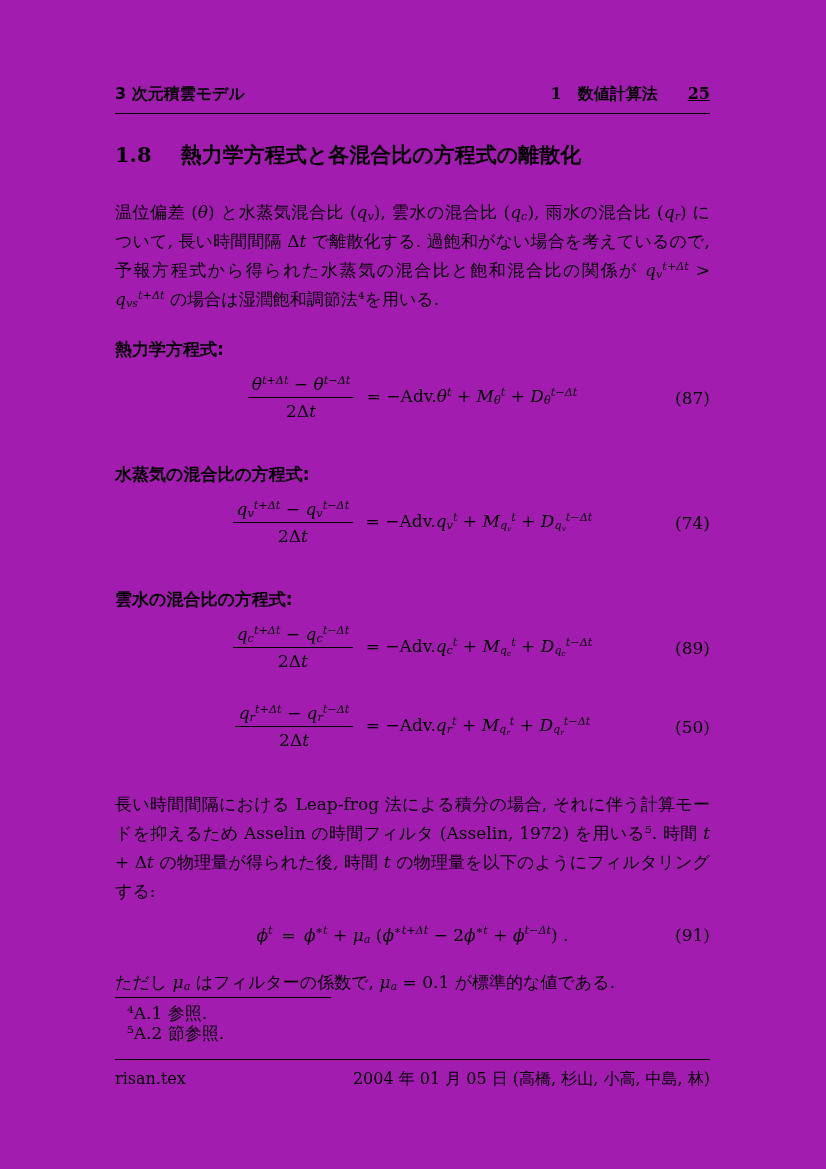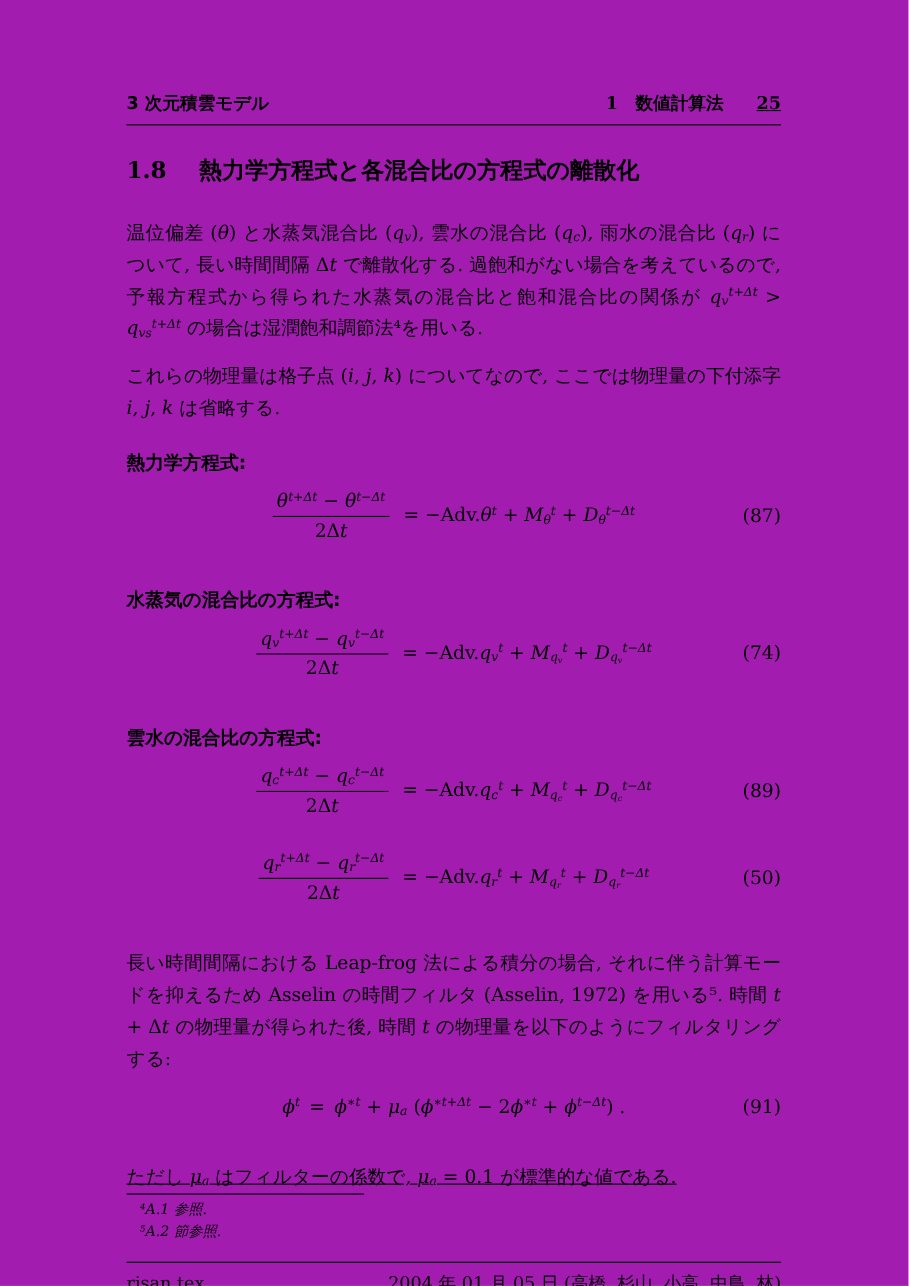--- a/index.html
+++ b/index.html
@@ -29,21 +29,21 @@
     margin:28px 0 0 0;
     font-family:"DejaVu Sans","Liberation Sans",sans-serif;
     font-weight:bold;font-size:21px;line-height:26px;
   }
   .sec-no{margin-right:22px;font-family:"DejaVu Serif",serif;}
   
   p{margin:0;text-align:justify;}
   .p1{margin-top:30px;}
   .p2{margin-top:14px;}
   .p3{margin-top:22px;}
-  .p4{margin-top:16px;text-decoration:underline;}
+  .p4{margin-top:0;}
   
   i{font-family:"DejaVu Serif","Liberation Serif",serif;font-style:italic;}
   sub,sup{
     font-size:0.66em;line-height:0;position:relative;vertical-align:baseline;
     font-style:italic;font-family:"DejaVu Serif","Liberation Serif",serif;
   }
   sup{top:-0.55em;}
   sub{bottom:-0.22em;}
   
   .eq-heading{
@@ -58,21 +58,21 @@
   }
   .eq-body{white-space:nowrap;}
   .frac{
     display:inline-flex;flex-direction:column;align-items:center;
     vertical-align:middle;margin-right:7px;line-height:24px;
   }
   .frac .num{padding:0 4px 1px 4px;border-bottom:1px solid #000;}
   .frac .den{padding-top:1px;}
   .eq-no{position:absolute;right:0;top:50%;transform:translateY(-50%);}
   
-  .footnotes{margin-top:auto;font-size:13px;line-height:20px;font-style:italic;}
+  .footnotes{margin-top:auto;font-size:17px;line-height:20px;}
   .fn-rule{width:216px;border:none;border-top:1px solid #000;margin:0 0 5px 0;}
   .footnote{margin:0;text-indent:12px;text-align:left;}
   
   .ftr{
     margin-top:16px;border-top:1.5px solid #000;padding-top:8px;
     display:flex;justify-content:space-between;
     font-size:16px;line-height:22px;
   }
 </style>
 </head>
@@ -88,21 +88,20 @@
       <span class="hdr-page">25</span>
     </span>
   </div>
 
   <h2 class="sec-title">
     <span class="sec-no">1.8</span>
     <span>熱力学方程式と各混合比の方程式の離散化</span>
   </h2>
 
   <p class="p1">温位偏差 (<i>θ</i>) と水蒸気混合比 (<i>q</i><sub>v</sub>), 雲水の混合比 (<i>q</i><sub>c</sub>), 雨水の混合比 (<i>q</i><sub>r</sub>) について, 長い時間間隔 Δ<i>t</i> で離散化する. 過飽和がない場合を考えているので, 予報方程式から得られた水蒸気の混合比と飽和混合比の関係が <i>q</i><sub>v</sub><sup>t+Δt</sup> &gt; <i>q</i><sub>vs</sub><sup>t+Δt</sup> の場合は湿潤飽和調節法⁴を用いる.</p>
-  <p class="p2">これらの物理量は格子点 (<i>i</i>, <i>j</i>, <i>k</i>) についてなので, ここでは物理量の下付添字 <i>i</i>, <i>j</i>, <i>k</i> は省略する.</p>
 
   <section>
     <h3 class="eq-heading">熱力学方程式:</h3>
     <div class="eq-row">
       <span class="eq-body">
         <span class="frac">
           <span class="num"><i>θ</i><sup>t+Δt</sup> − <i>θ</i><sup>t−Δt</sup></span>
           <span class="den">2Δ<i>t</i></span>
         </span>
         <span class="rhs">= −Adv.<i>θ</i><sup>t</sup> + <i>M</i><sub>θ</sub><sup>t</sup> + <i>D</i><sub>θ</sub><sup>t−Δt</sup></span>

